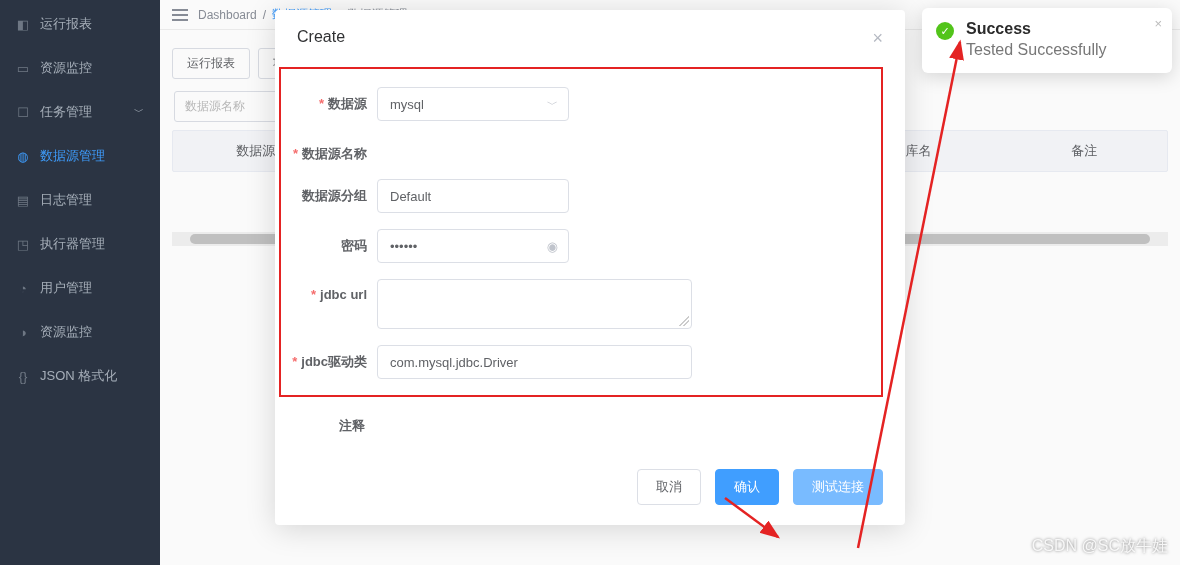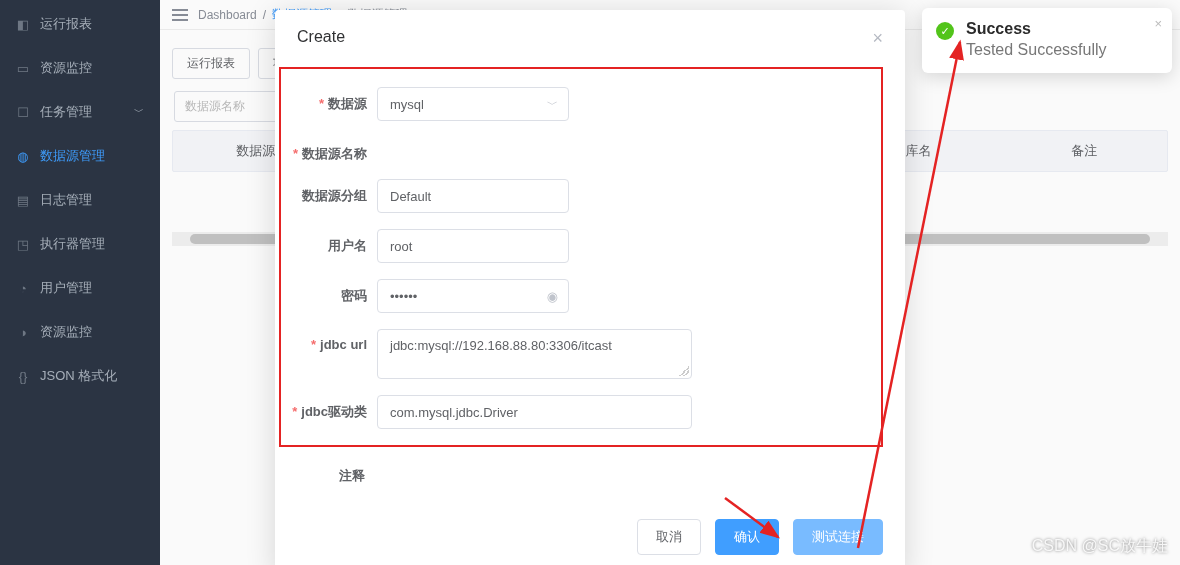--- a/index.html
+++ b/index.html
@@ -145,40 +145,32 @@
       </div>
       <div class="frow">
         <div class="flabel">数据源分组</div>
         <div class="ctl">
             <div class="inp">
               <span>Default</span>
             </div>
           </div>
       </div>
       <div class="frow">
-        <div class="flabel">用户名</div>
-        <div class="ctl">
-            <div class="inp">
-              <span>root</span>
-            </div>
-          </div>
-      </div>
-      <div class="frow">
         <div class="flabel">密码</div>
         <div class="ctl">
             <div class="inp">
               <span>••••••</span>
               <span class="eye">◉</span>
             </div>
           </div>
       </div>
       <div class="frow">
         <div class="flabel req">jdbc url</div>
         <div class="ctl-lg">
-            <div class="ta" style="min-height:50px;"><span>jdbc:mysql://192.168.88.80:3306/itcast</span><span class="resize-h"></span></div>
+            <div class="ta" style="min-height:50px;"><span class="resize-h"></span></div>
           </div>
       </div>
       <div class="frow" style="margin-bottom:6px;">
         <div class="flabel req">jdbc驱动类</div>
         <div class="ctl-lg">
             <div class="inp">
               <span>com.mysql.jdbc.Driver</span>
             </div>
           </div>
       </div>

